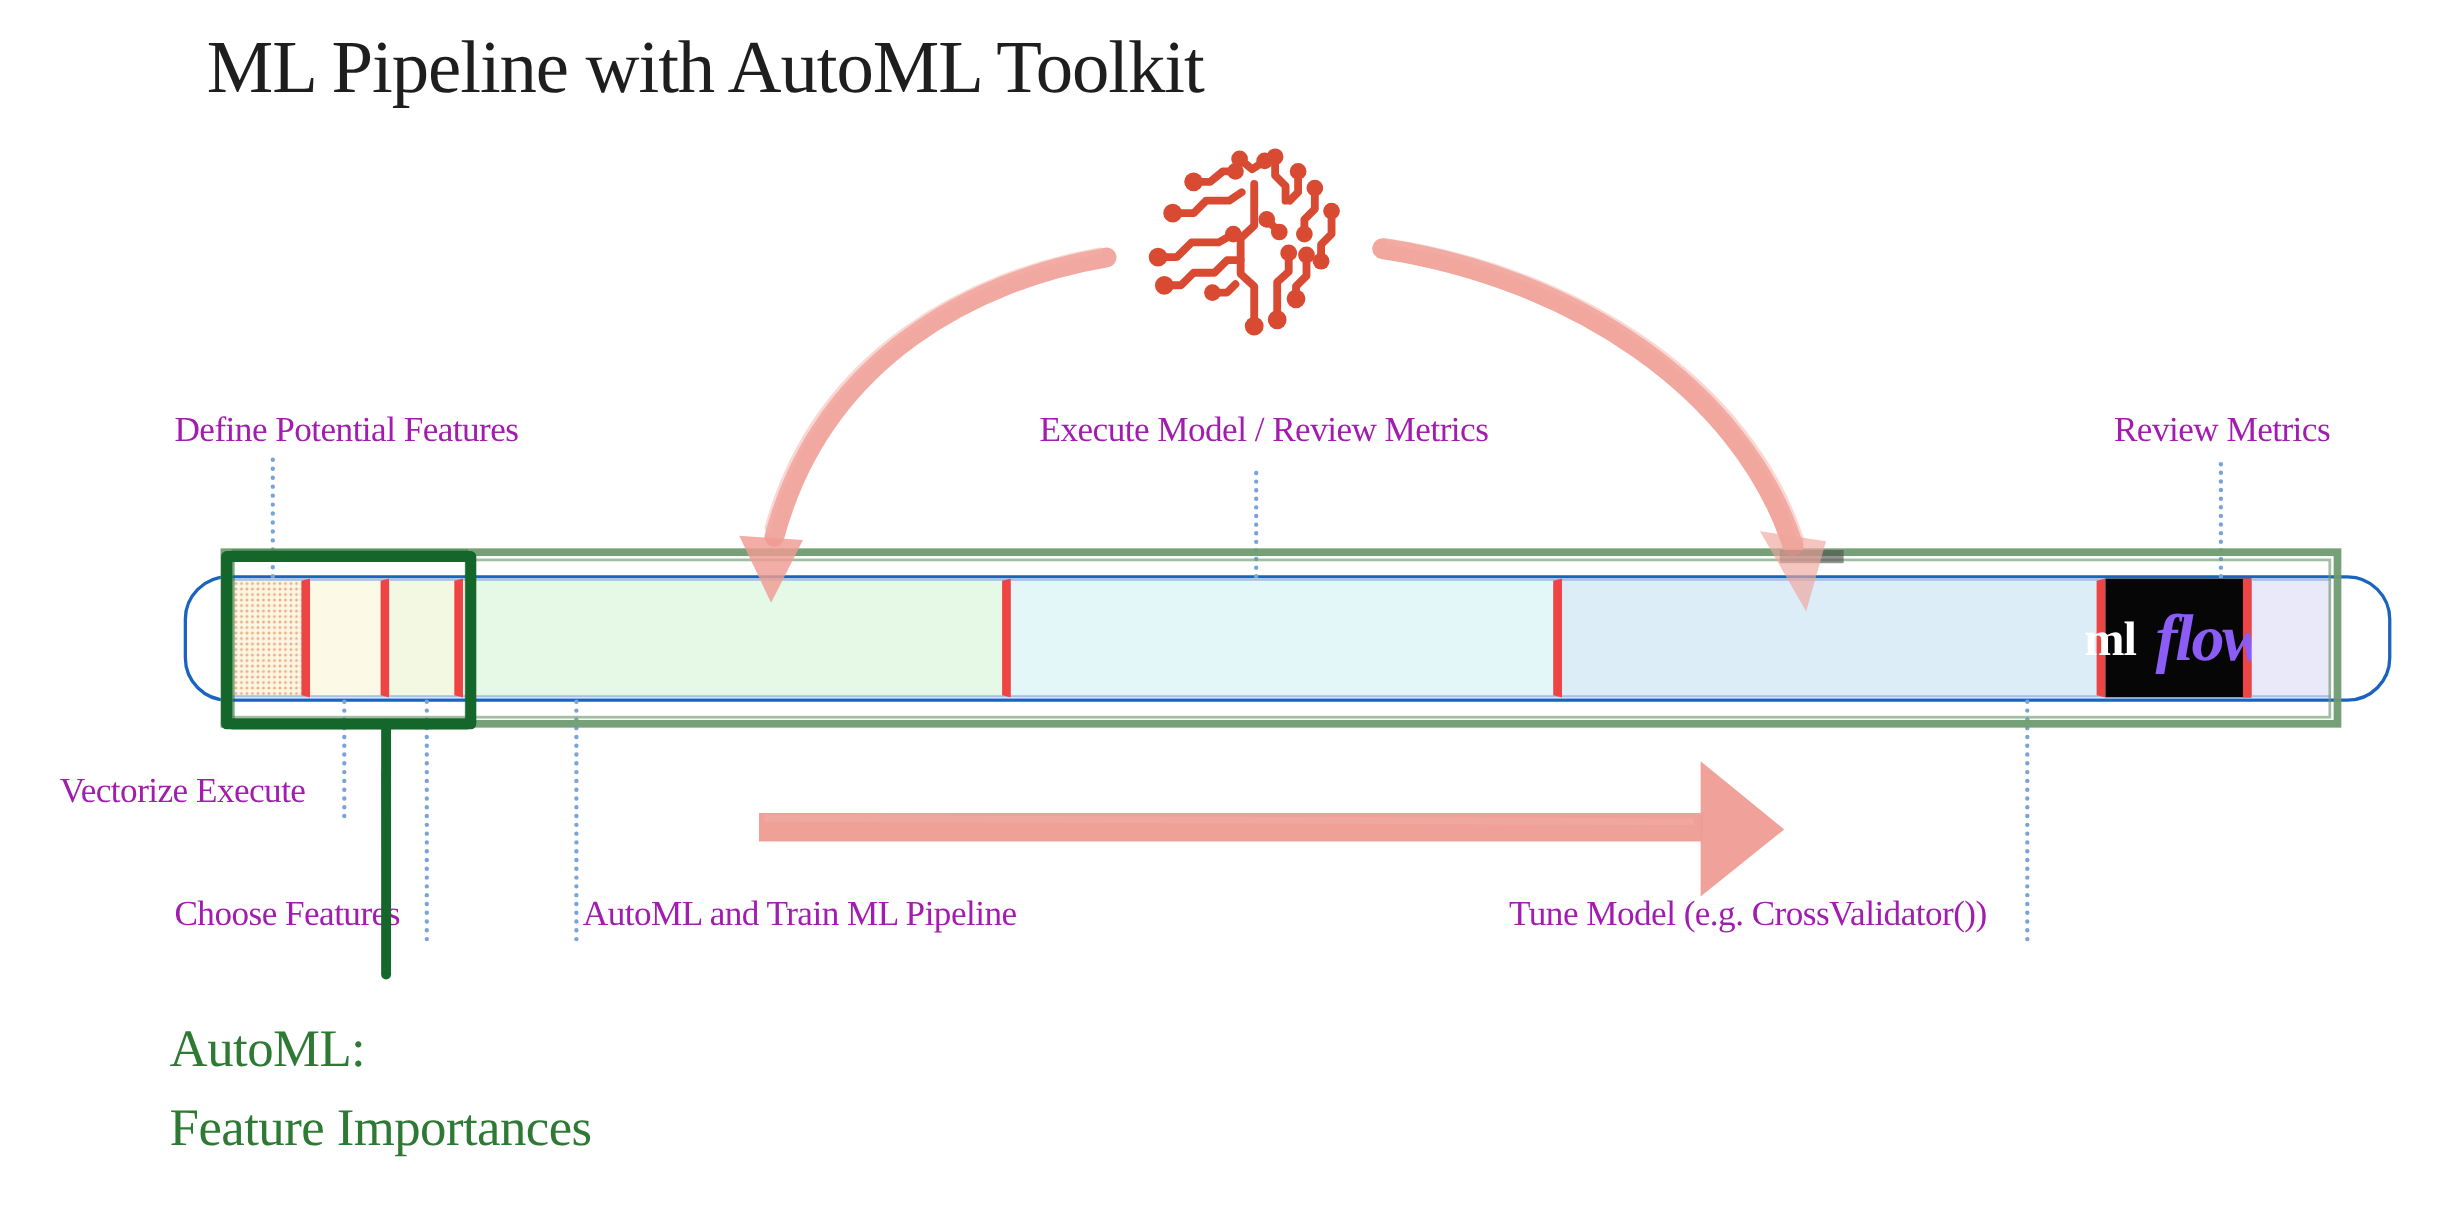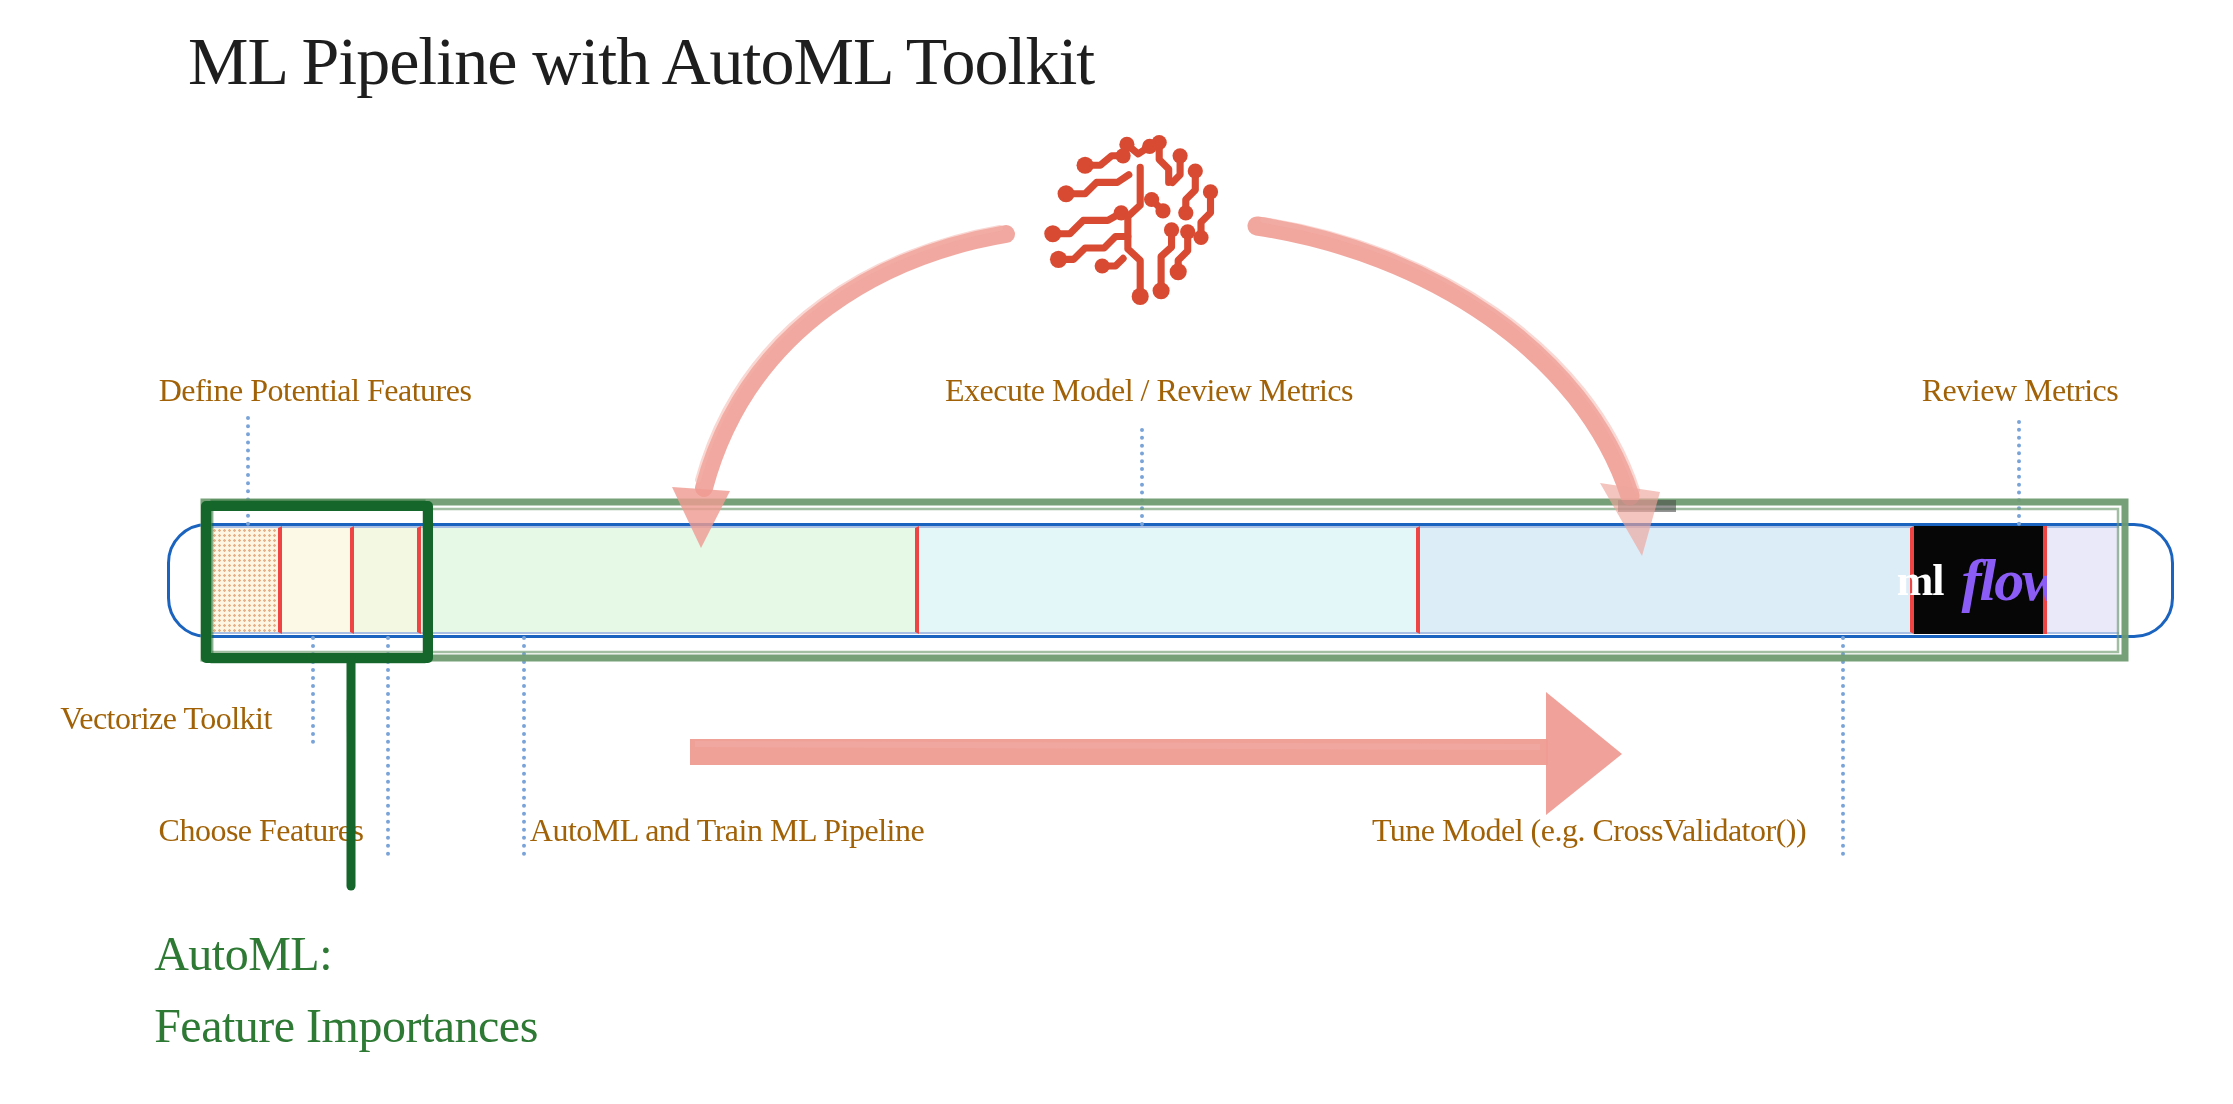--- a/index.html
+++ b/index.html
@@ -12,38 +12,38 @@
   }
   .title{
     position:absolute;left:188px;top:22px;
     font-size:68px;font-weight:300;letter-spacing:-1px;
     color:#1e1e1e;margin:0;white-space:nowrap;
   }
   .stage-label{
     position:absolute;
     transform:translateX(-50%);
     font-size:32px;font-weight:300;letter-spacing:-0.5px;
-    color:#a16207;white-space:nowrap;
+    color:#a21caf;white-space:nowrap;
   }
   
   .pipe-outline{
     position:absolute;left:167px;top:523px;
     width:2001px;height:109px;
     border:3px solid #1a63bf;border-radius:40px;
     background:transparent;
   }
   
   .track{
     position:absolute;left:207px;top:526px;height:108px;
     display:flex;z-index:2;
   }
   .seg{
     box-sizing:border-box;height:100%;
     border-top:2px solid #a9c0e4;border-bottom:2px solid #a9c0e4;
-    border-right:4px solid #ef4444;
+    border-right:8px solid #ef4444;
   }
   .seg:last-child{border-right:none;}
   .seg-dotted{
     background-color:#fdf6e2;
     background-image:radial-gradient(circle,#e7b18c 1.1px,transparent 1.5px);
     background-size:5px 5px;
   }
   .seg-mlflow{
     background:#060606;border-top:none;border-bottom:none;
     display:flex;align-items:center;justify-content:center;
@@ -91,21 +91,21 @@
   <div class="vdot" style="left:1140px;top:428px;height:98px"></div>
   <div class="vdot" style="left:2017px;top:420px;height:106px"></div>
   <div class="vdot" style="left:311px;top:636px;height:108px"></div>
   <div class="vdot" style="left:386px;top:636px;height:220px"></div>
   <div class="vdot" style="left:522px;top:636px;height:220px"></div>
   <div class="vdot" style="left:1841px;top:636px;height:220px"></div>
 
   <div class="stage-label" style="left:315px;top:372px">Define Potential Features</div>
   <div class="stage-label" style="left:1149px;top:372px">Execute Model / Review Metrics</div>
   <div class="stage-label" style="left:2020px;top:372px">Review Metrics</div>
-  <div class="stage-label" style="left:166px;top:700px">Vectorize Toolkit</div>
+  <div class="stage-label" style="left:166px;top:700px">Vectorize Execute</div>
   <div class="stage-label" style="left:261px;top:812px">Choose Features</div>
   <div class="stage-label" style="left:727px;top:812px">AutoML and Train ML Pipeline</div>
   <div class="stage-label" style="left:1589px;top:812px">Tune Model (e.g. CrossValidator())</div>
 
   <div class="callout">
     <div>AutoML:</div>
     <div>Feature Importances</div>
   </div>
 
   <svg class="art" width="2233" height="1104" viewBox="0 0 2233 1104">

